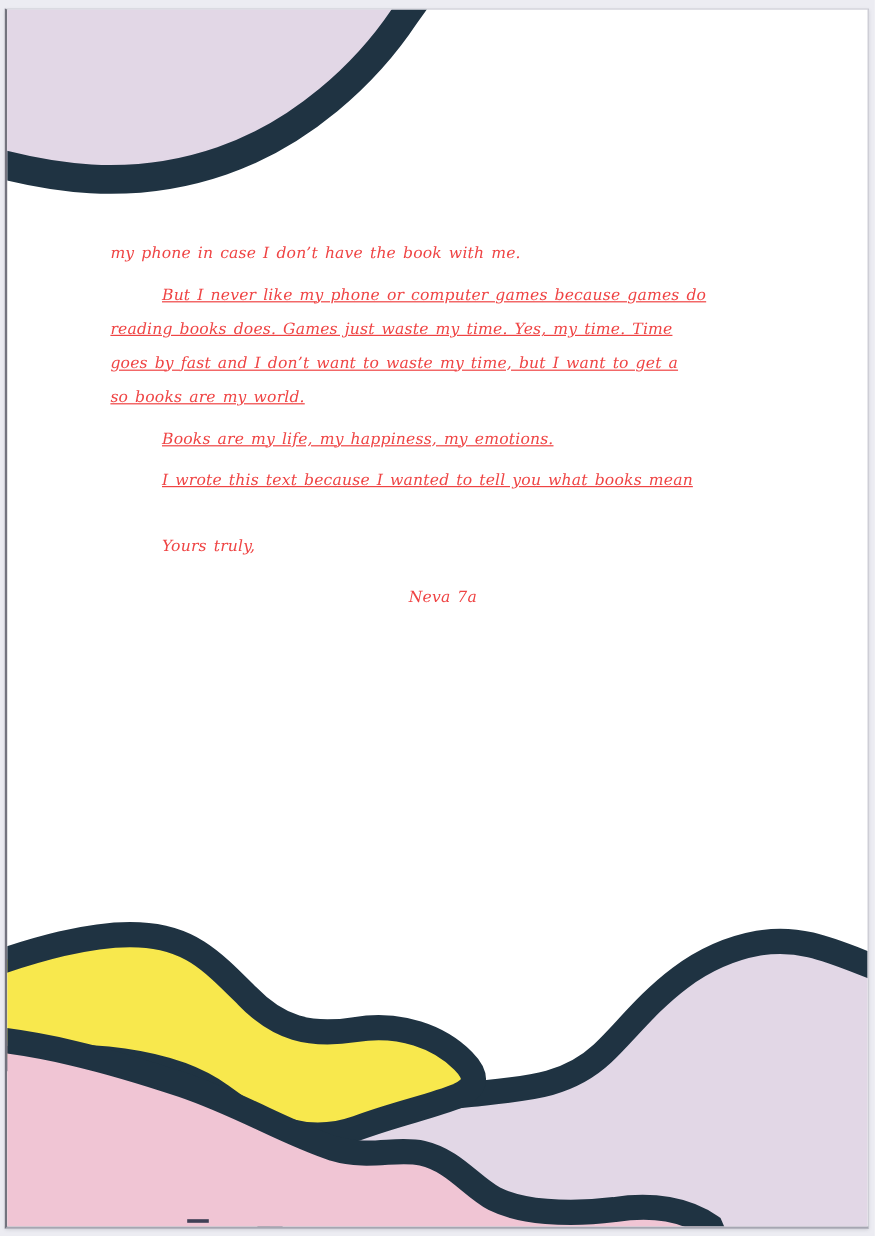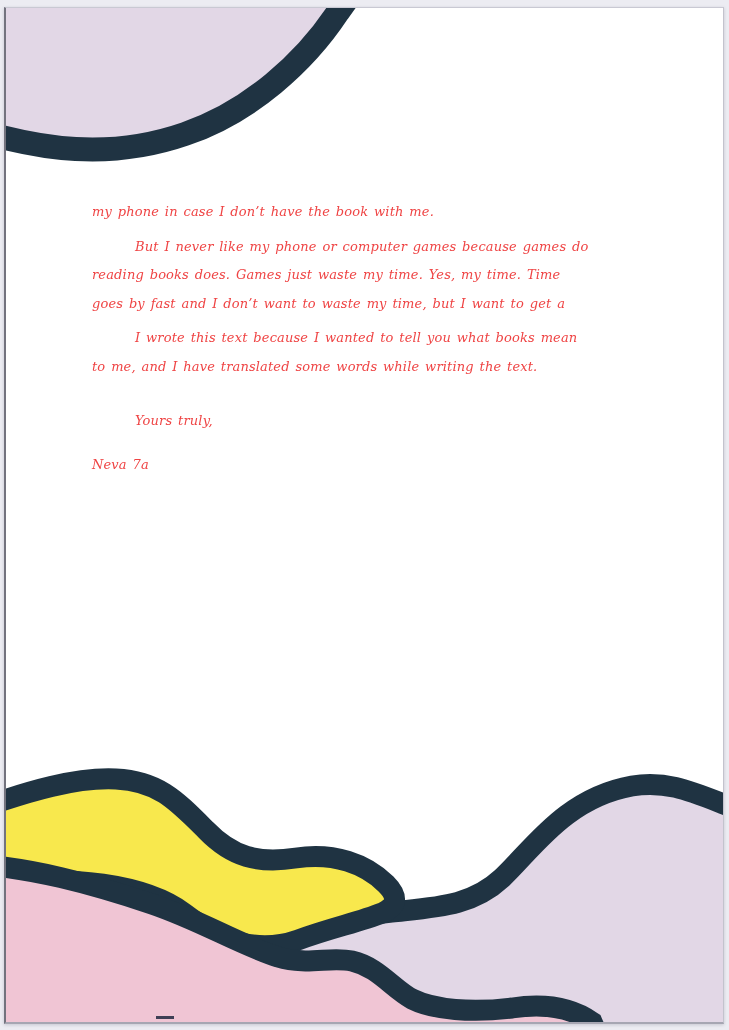--- a/index.html
+++ b/index.html
@@ -34,25 +34,25 @@
     left:86px;top:190px;
     width:554px;
     color:#ef4444;
     font-style:italic;
     font-size:13px;
     line-height:28.5px;
     letter-spacing:0.15px;
     word-spacing:1.5px;
   }
   .para{margin:0;}
-  .para + .para{margin-top:6px;}
+  .para + .para{margin-top:6px;text-decoration:underline;}
   .line{white-space:nowrap;}
   .indent{padding-left:43px;}
   .closing{margin-top:26px;}
-  .signature{margin-top:15px;}
+  .signature{margin-top:15px;text-align:center;}
   .footer-dash{
     position:absolute;
     left:150px;top:1008px;
     width:18px;height:3px;
     background:#3f3f55;
   }
 </style>
 </head>
 <body>
 
@@ -71,26 +71,29 @@
     </svg>
 
     <div class="letter">
       <div class="para">
         <div class="line">my phone in case I don’t have the book with me.</div>
       </div>
       <div class="para">
         <div class="line indent">But I never like my phone or computer games because games do</div>
         <div class="line">reading books does. Games just waste my time. Yes, my time. Time</div>
         <div class="line">goes by fast and I don’t want to waste my time, but I want to get a</div>
+        <div class="line">so books are my world.</div>
       </div>
       <div class="para">
       </div>
       <div class="para">
+        <div class="line indent">Books are my life, my happiness, my emotions.</div>
+      </div>
+      <div class="para">
         <div class="line indent">I wrote this text because I wanted to tell you what books mean</div>
-        <div class="line">to me, and I have translated some words while writing the text.</div>
       </div>
       <div class="line indent closing">Yours truly,</div>
       <div class="line signature">Neva 7a</div>
     </div>
 
     <div class="footer-dash"></div>
 
   </div>
 </div>
 

